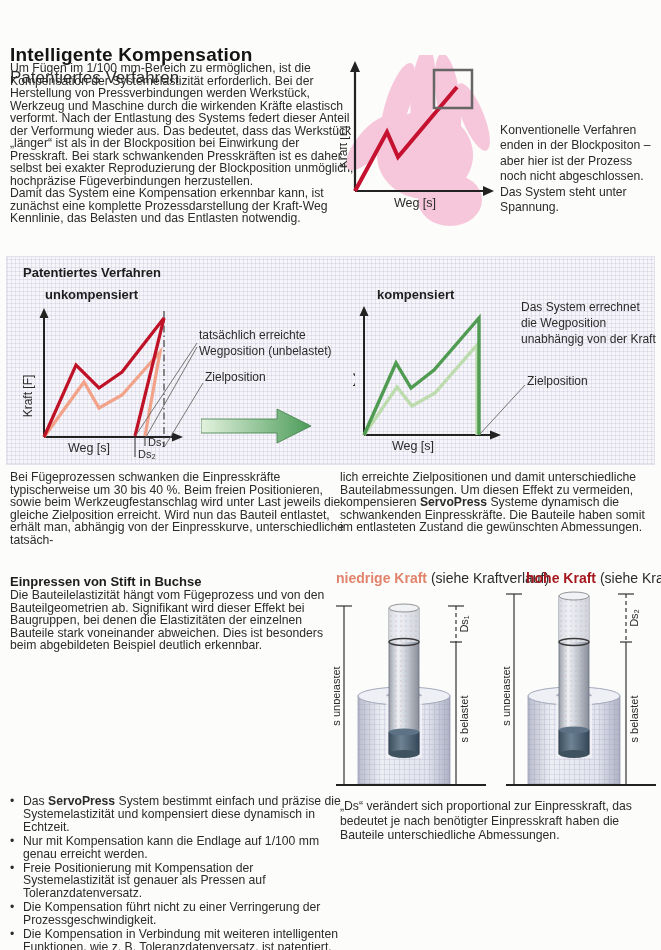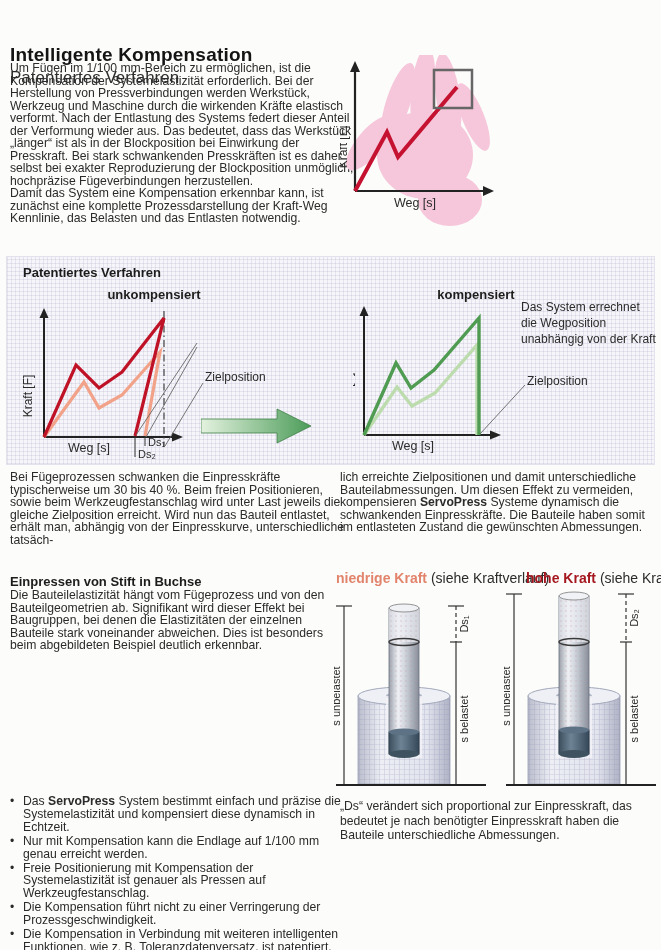--- a/index.html
+++ b/index.html
@@ -16,21 +16,21 @@
   .body-text p{margin:0;}
   .caption-text{font-size:12.2px;line-height:15.4px;color:#2b2b2b;}
   .panel{
     background-color:#f6f5fa;
     background-image:
       repeating-linear-gradient(0deg, rgba(146,140,176,.17) 0px, rgba(146,140,176,.17) 1px, transparent 1px, transparent 4px),
       repeating-linear-gradient(90deg, rgba(146,140,176,.17) 0px, rgba(146,140,176,.17) 1px, transparent 1px, transparent 4px);
     border:1px solid #e3e1ec;
   }
   .panel-title{font-size:13px;font-weight:700;color:#1c1c1c;}
-  .chart-subtitle{font-size:13px;font-weight:700;color:#1c1c1c;text-align:center;margin-left:29px;}
+  .chart-subtitle{font-size:13px;font-weight:700;color:#1c1c1c;}
   .annot{font-size:12px;line-height:16px;color:#2b2b2b;}
   .section-h{font-size:13px;font-weight:700;color:#1c1c1c;}
   .ill-cap{font-size:14px;white-space:nowrap;color:#2b2b2b;}
   .ill-cap .colored{font-weight:700;}
   .cap-low .colored{color:#e2836c;}
   .cap-high .colored{color:#a5181f;}
   ul.bullets{margin:0;padding:0;list-style:none;font-size:12.2px;line-height:12.9px;}
   ul.bullets li{position:relative;padding-left:13px;margin:0 0 1px 0;}
   ul.bullets li::before{content:"\2022";position:absolute;left:0;top:0;font-size:12.2px;}
   svg text{font-family:"Liberation Sans","DejaVu Sans",sans-serif;fill:#2b2b2b;}
@@ -97,20 +97,21 @@
       <line x1="15" y1="136" x2="146" y2="136"></line>
     </g>
     <polygon points="15,6 10,17 20,17" fill="#222"></polygon>
     <polygon points="154,136 143,131 143,141" fill="#222"></polygon>
     <polyline fill="none" stroke="#c41230" stroke-width="4" stroke-linejoin="miter" points="15,136 47,77 58,102 117,32"></polyline>
     <rect x="94" y="15" width="38" height="38" fill="none" stroke="#666" stroke-width="2.5"></rect>
     <text font-size="12" text-anchor="middle" transform="translate(7,92) rotate(-90)">Kraft [F]</text>
     <text x="75" y="152" font-size="12.5" text-anchor="middle">Weg [s]</text>
   </svg>
 
+  <div class="abs caption-text" style="left:500px;top:123px;width:160px;">Konventionelle Verfahren enden in der Blockpositon – aber hier ist der Prozess noch nicht abgeschlossen. Das System steht unter Spannung.</div>
 
   <div class="abs panel" style="left:6px;top:256px;width:647px;height:207px;">
 
     <div class="abs panel-title" style="left:16px;top:8px;">Patentiertes Verfahren</div>
 
     <div class="abs chart-subtitle" style="left:38px;top:30px;width:160px;">unkompensiert</div>
     <svg class="abs" style="left:12px;top:44px;" width="190" height="162" viewBox="0 0 190 162">
       <g stroke="#222" stroke-width="2">
         <line x1="25" y1="136" x2="25" y2="14"></line>
         <line x1="25" y1="136" x2="156" y2="136"></line>
@@ -121,20 +122,21 @@
       <polyline fill="none" stroke="#f2a288" stroke-width="3.2" points="25,136 65,81 80,107 103,94 141,51 126,135"></polyline>
       <polyline fill="none" stroke="#bf1226" stroke-width="3.2" points="25,136 57,64 80,87 103,71 145,17 116,135"></polyline>
       <line x1="116" y1="136" x2="116" y2="156" stroke="#333" stroke-width="1"></line>
       <line x1="126" y1="136" x2="126" y2="145" stroke="#333" stroke-width="1"></line>
       <text x="129" y="145" font-size="11">Ds₁</text>
       <text x="119" y="157" font-size="11">Ds₂</text>
       <text font-size="12" text-anchor="middle" transform="translate(13,95) rotate(-90)">Kraft [F]</text>
       <text x="70" y="151" font-size="12.5" text-anchor="middle">Weg [s]</text>
     </svg>
 
+    <div class="abs annot" style="left:192px;top:70px;width:160px;">tatsächlich erreichte Wegposition (unbelastet)</div>
     <div class="abs annot" style="left:198px;top:112px;">Zielposition</div>
 
     <svg class="abs" style="left:194px;top:150px;" width="112" height="38" viewBox="0 0 112 38">
       <polygon points="0,12 76,12 76,2 110,19 76,36 76,26 0,26" fill="url(#arrowGrad)" stroke="#3e7e46" stroke-width="0.8"></polygon>
     </svg>
 
     <div class="abs chart-subtitle" style="left:352px;top:30px;width:140px;padding-left:18px;">kompensiert</div>
     <svg class="abs" style="left:346px;top:44px;" width="155" height="162" viewBox="0 0 155 162">
       <g stroke="#222" stroke-width="2">
         <line x1="11" y1="134" x2="11" y2="12"></line>
@@ -238,20 +240,20 @@
       <line x1="122" y1="58" x2="122" y2="200"></line>
     </g>
     <text font-size="11" text-anchor="middle" transform="translate(134,34) rotate(-90)">Ds₂</text>
     <text font-size="11" text-anchor="middle" transform="translate(134,135) rotate(-90)">s belastet</text>
     <line x1="2" y1="201" x2="152" y2="201" stroke="#222" stroke-width="2"></line>
   </svg>
 
   <ul class="abs bullets" style="left:10px;top:795px;width:334px;">
     <li><span>Das </span><b>ServoPress</b><span> System bestimmt einfach und präzise die Systemelastizität und kompensiert diese dynamisch in Echtzeit.</span></li>
     <li><span>Nur mit Kompensation kann die Endlage auf 1/100 mm genau erreicht werden.</span></li>
-    <li><span>Freie Positionierung mit Kompensation der Systemelastizität ist genauer als Pressen auf Werkzeugfestanschlag.</span></li>
+    <li><span>Freie Positionierung mit Kompensation der Systemelastizität ist genauer als Pressen auf Toleranzdatenversatz.</span></li>
     <li><span>Die Kompensation führt nicht zu einer Verringerung der Prozessgeschwindigkeit.</span></li>
     <li><span>Die Kompensation in Verbindung mit weiteren intelligenten Funktionen, wie z. B. Toleranzdatenversatz, ist patentiert.</span></li>
   </ul>
 
   <div class="abs body-text" style="left:340px;top:799px;width:316px;line-height:14.6px;">„Ds“ verändert sich proportional zur Einpresskraft, das bedeutet je nach benötigter Einpresskraft haben die Bauteile unterschiedliche Abmessungen.</div>
 
 </div>
 
 </body></html>

